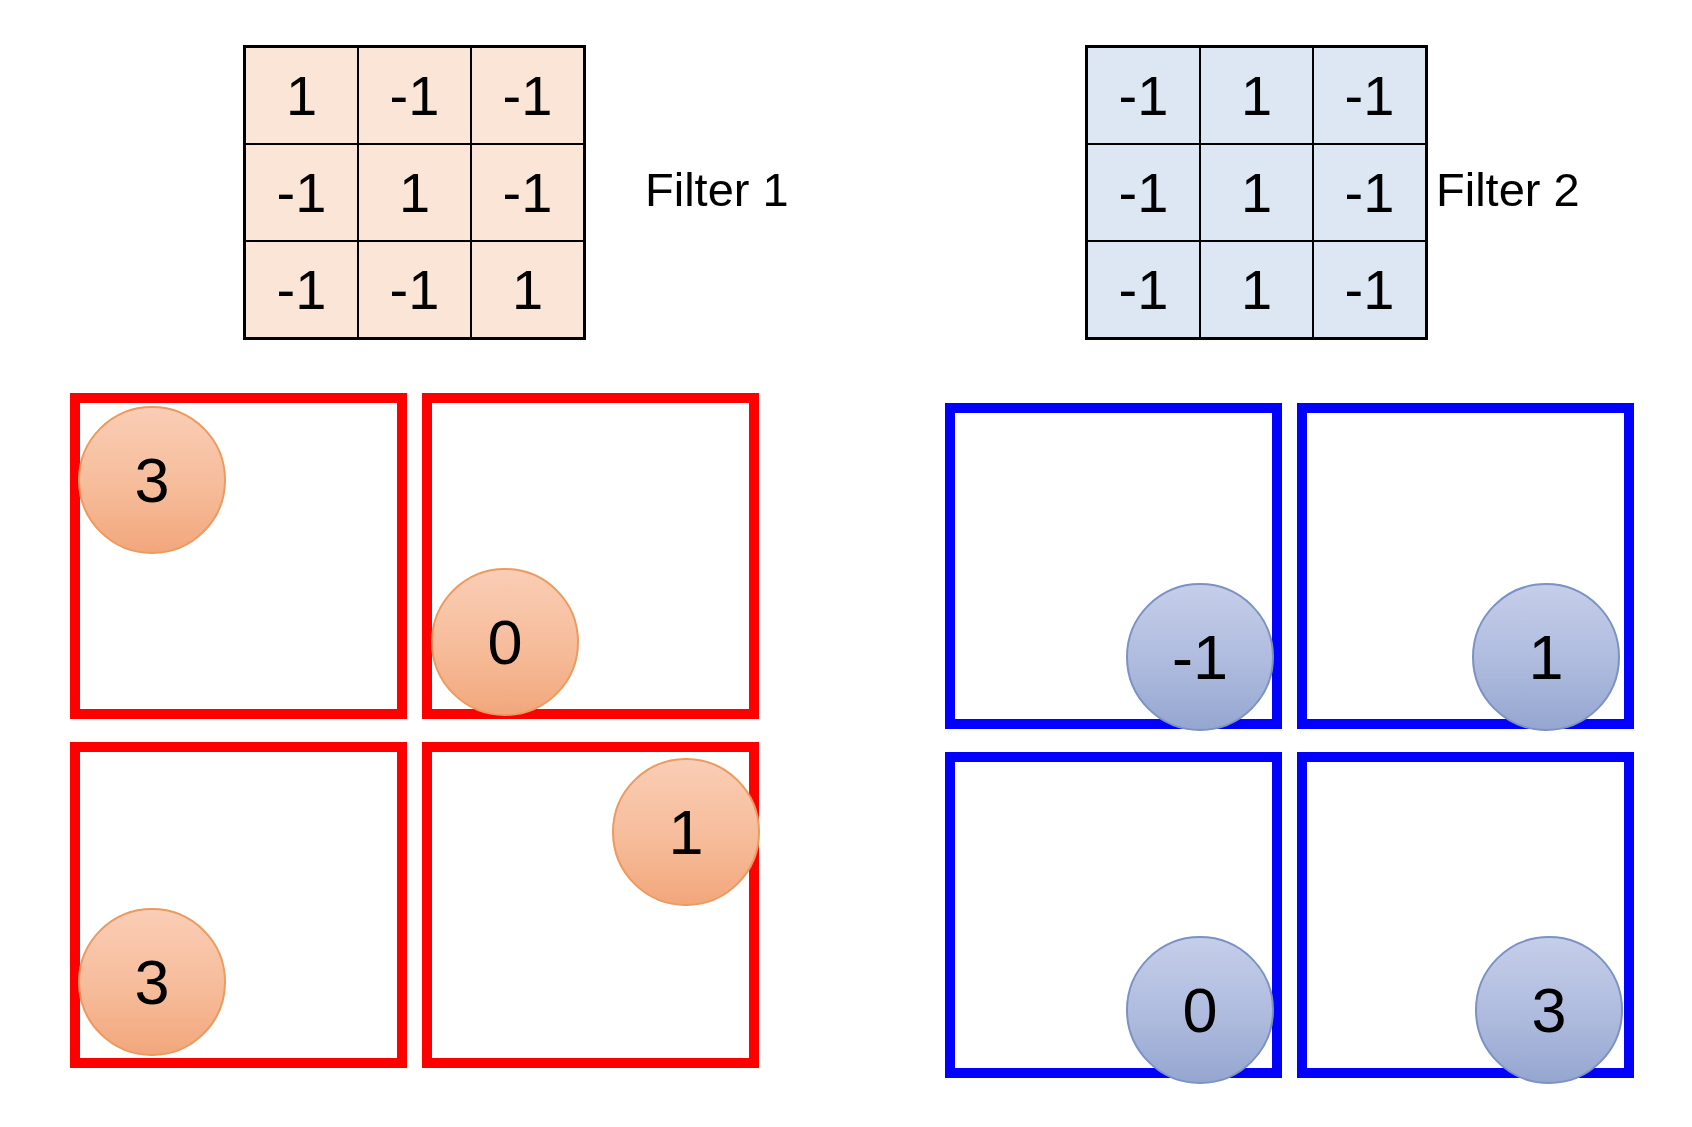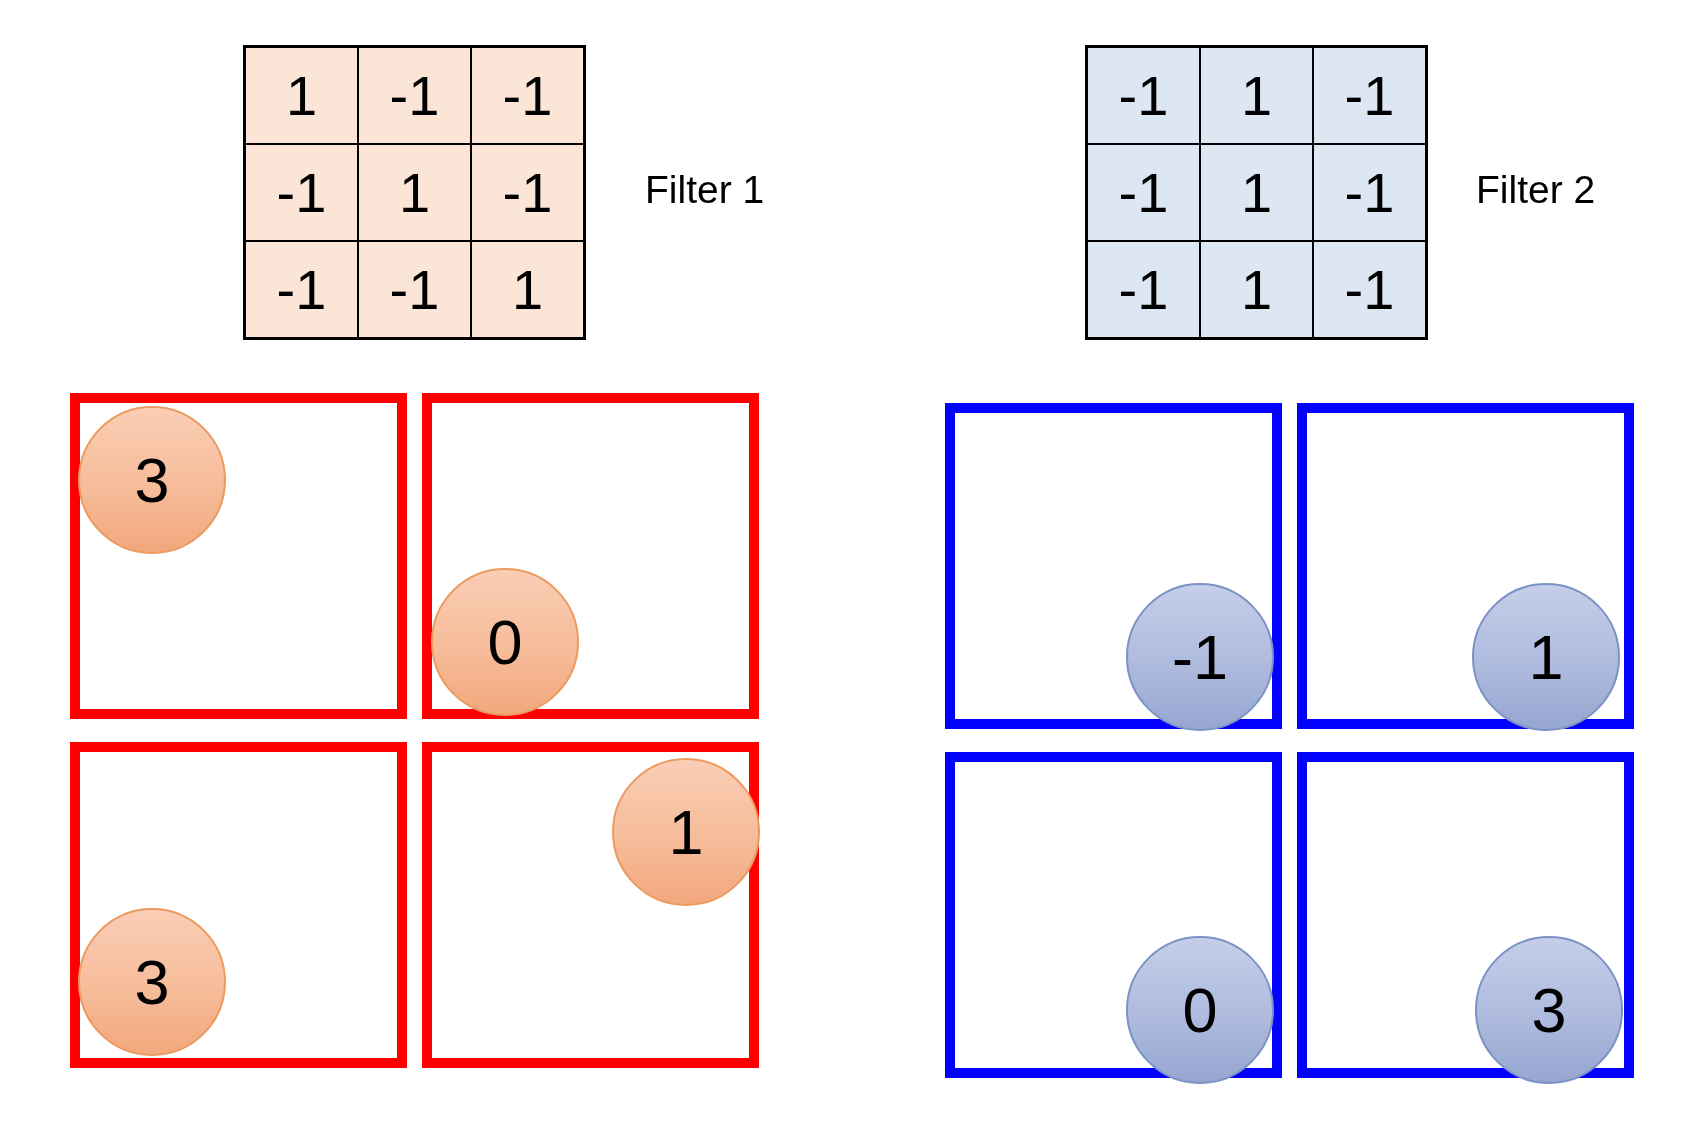--- a/index.html
+++ b/index.html
@@ -26,26 +26,26 @@
     font-size:56px;
     line-height:1;
   }
   .kernel.f1 .cell{background:#FBE5D6;}
   .kernel.f2 .cell{background:#DDE7F3;}
   .f1.kernel{left:243px;top:45px;}
   .f2.kernel{left:1085px;top:45px;}
 
   .filter-label{
     position:absolute;
-    font-size:39px;
+    font-size:47px;
     line-height:60px;
     white-space:nowrap;
   }
   .filter-label.l1{left:645px;top:160px;}
-  .filter-label.l2{left:1476px;top:160px;}
+  .filter-label.l2{left:1436px;top:160px;}
 
   
   .pool{
     position:absolute;
     width:337px;height:326px;
     box-sizing:border-box;
     background:transparent;
   }
   .pool.red{border:10px solid #FE0000;}
   .pool.blue{border:10px solid #0101FD;}

